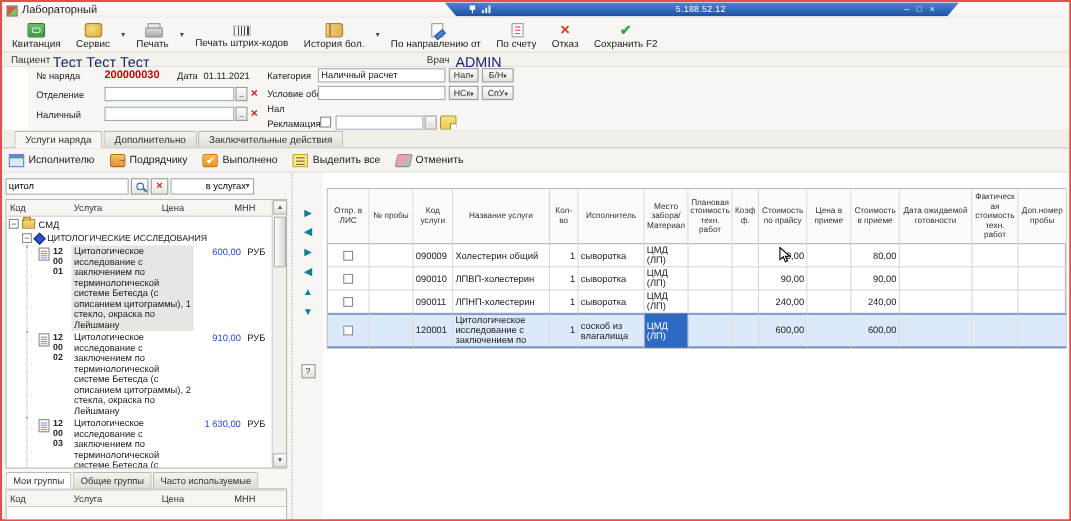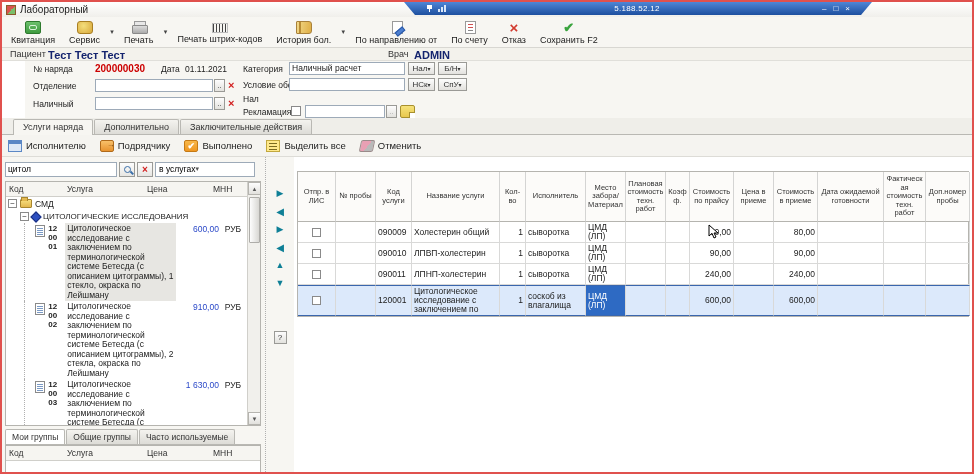--- a/index.html
+++ b/index.html
@@ -43,21 +43,21 @@
   .ic-history::before { content:""; position:absolute; left:2px; top:0; bottom:0; width:2px; background:#b98c34; }
   .ic-doc { background:#fff; border:1px solid #9a9a9a; width:11px; margin-left:2px; }
   .ic-doc.pencil::after { content:""; position:absolute; right:-3px; bottom:-1px; width:8px; height:3px; background:#4d7fd0; transform:rotate(-40deg); border:1px solid #2c5aa8; }
   .ic-doc.bill::after { content:""; position:absolute; left:2px; top:2px; width:5px; height:1px; background:#d05050; box-shadow:0 3px 0 #d05050, 0 6px 0 #888; }
   .ic-x { color:#d23b2f; font-size:15px; font-weight:bold; line-height:13px; text-align:center; }
   .ic-check { color:#3aa43e; font-size:13px; font-weight:bold; line-height:13px; text-align:center; }
 
   
   .patientbar { position:absolute; left:0; top:46px; width:100%; height:13px; background:#f3f2ec; border-bottom:1px solid #e0dfda; font-size:9px; color:#333; }
   .patientbar .lbl { position:absolute; top:1px; }
-  .patientbar .val { position:absolute; top:1px; font-weight:bold; color:#14246e; font-size:11px; }
+  .patientbar .val { position:absolute; top:1px; font-weight:normal; color:#14246e; font-size:13px; }
 
   
   .formarea { position:absolute; left:0; top:59px; width:100%; height:57px; background:#f7f6f2; font-size:8.5px; color:#222;margin-left:23px; }
   .fl { position:absolute; white-space:nowrap; }
   .fin { position:absolute; height:13px; background:#fff; border:1px solid #9daab8; font-size:8.5px; padding:0 2px; color:#222; }
   .fbtn { position:absolute; height:13px; background:linear-gradient(#fdfdfd,#e3e2de); border:1px solid #9a9a96; font-size:8px; text-align:center; line-height:11px; color:#333; }
   .fx { position:absolute; color:#d21f1f; font-weight:bold; font-size:11px; line-height:12px; }
   .order-val { color:#cc0000; font-weight:bold; font-size:10px; }
   .fchk { position:absolute; width:10px; height:10px; background:#fff; border:1px solid #8a8a8a; }
   .note-ic { position:absolute; width:15px; height:13px; background:linear-gradient(#f6e27a,#e8c84e); border:1px solid #a8902e; border-radius:2px; }
@@ -83,21 +83,21 @@
 
   
   .split { position:absolute; left:0; top:155px; width:100%; height:315px; display:flex; }
   .leftpanel { width:263px; height:100%; padding:2px 0 0 3px; background:#f7f6f2; }
   .searchrow { display:flex; align-items:center; gap:2px; height:20px; }
   .searchrow input { width:112px; height:15px; border:1px solid #9daab8; font-size:8.5px; padding:0 2px; }
   .sq { width:16px; height:15px; background:linear-gradient(#fdfdfd,#e7e6e2); border:1px solid #9a9a96; display:flex; align-items:center; justify-content:center; }
   .mag { width:7px; height:7px; border:1.5px solid #3a6ea8; border-radius:50%; position:relative; }
   .mag::after { content:""; position:absolute; left:5px; top:5px; width:4px; height:1.5px; background:#3a6ea8; transform:rotate(45deg); }
   .redx { color:#d21f1f; font-weight:bold; font-size:10px; }
-  .scope { width:100px; height:15px; background:#fff; border:1px solid #9daab8; font-size:8.5px; display:flex; align-items:center; justify-content:flex-start; padding:0 3px; }
+  .scope { width:76px; height:15px; background:#fff; border:1px solid #9daab8; font-size:8.5px; display:flex; align-items:center; justify-content:flex-end; padding:0 3px; }
   .scope .arr { font-size:7px; color:#555; }
 
   .treewrap { position:relative; width:256px; height:245px; border:1px solid #b5b4af; background:#fff; margin-top:2px; }
   .treehead { display:flex; height:15px; border-bottom:1px solid #d0cfca; background:#f6f5f1; font-size:8.5px; color:#333; align-items:center; }
   .treehead span { padding-left:3px; }
   .th-code{width:58px;} .th-serv{width:80px;} .th-price{width:52px;} .th-blank{width:14px;} .th-mnn{width:38px;}
   .treebody { position:absolute; left:0; top:15px; right:13px; bottom:0; overflow:hidden; font-size:8.5px; color:#222; }
   .trow { display:flex; align-items:center; gap:3px; height:13px; padding-left:2px; }
   .expander { width:9px; height:9px; border:1px solid #8a8a8a; background:#fff; font-size:8px; line-height:7px; text-align:center; color:#333; flex:0 0 auto; }
   .folder { width:12px; height:9px; background:linear-gradient(#f6de7e,#e3b84e); border:1px solid #a8862e; border-radius:1px; position:relative; }

